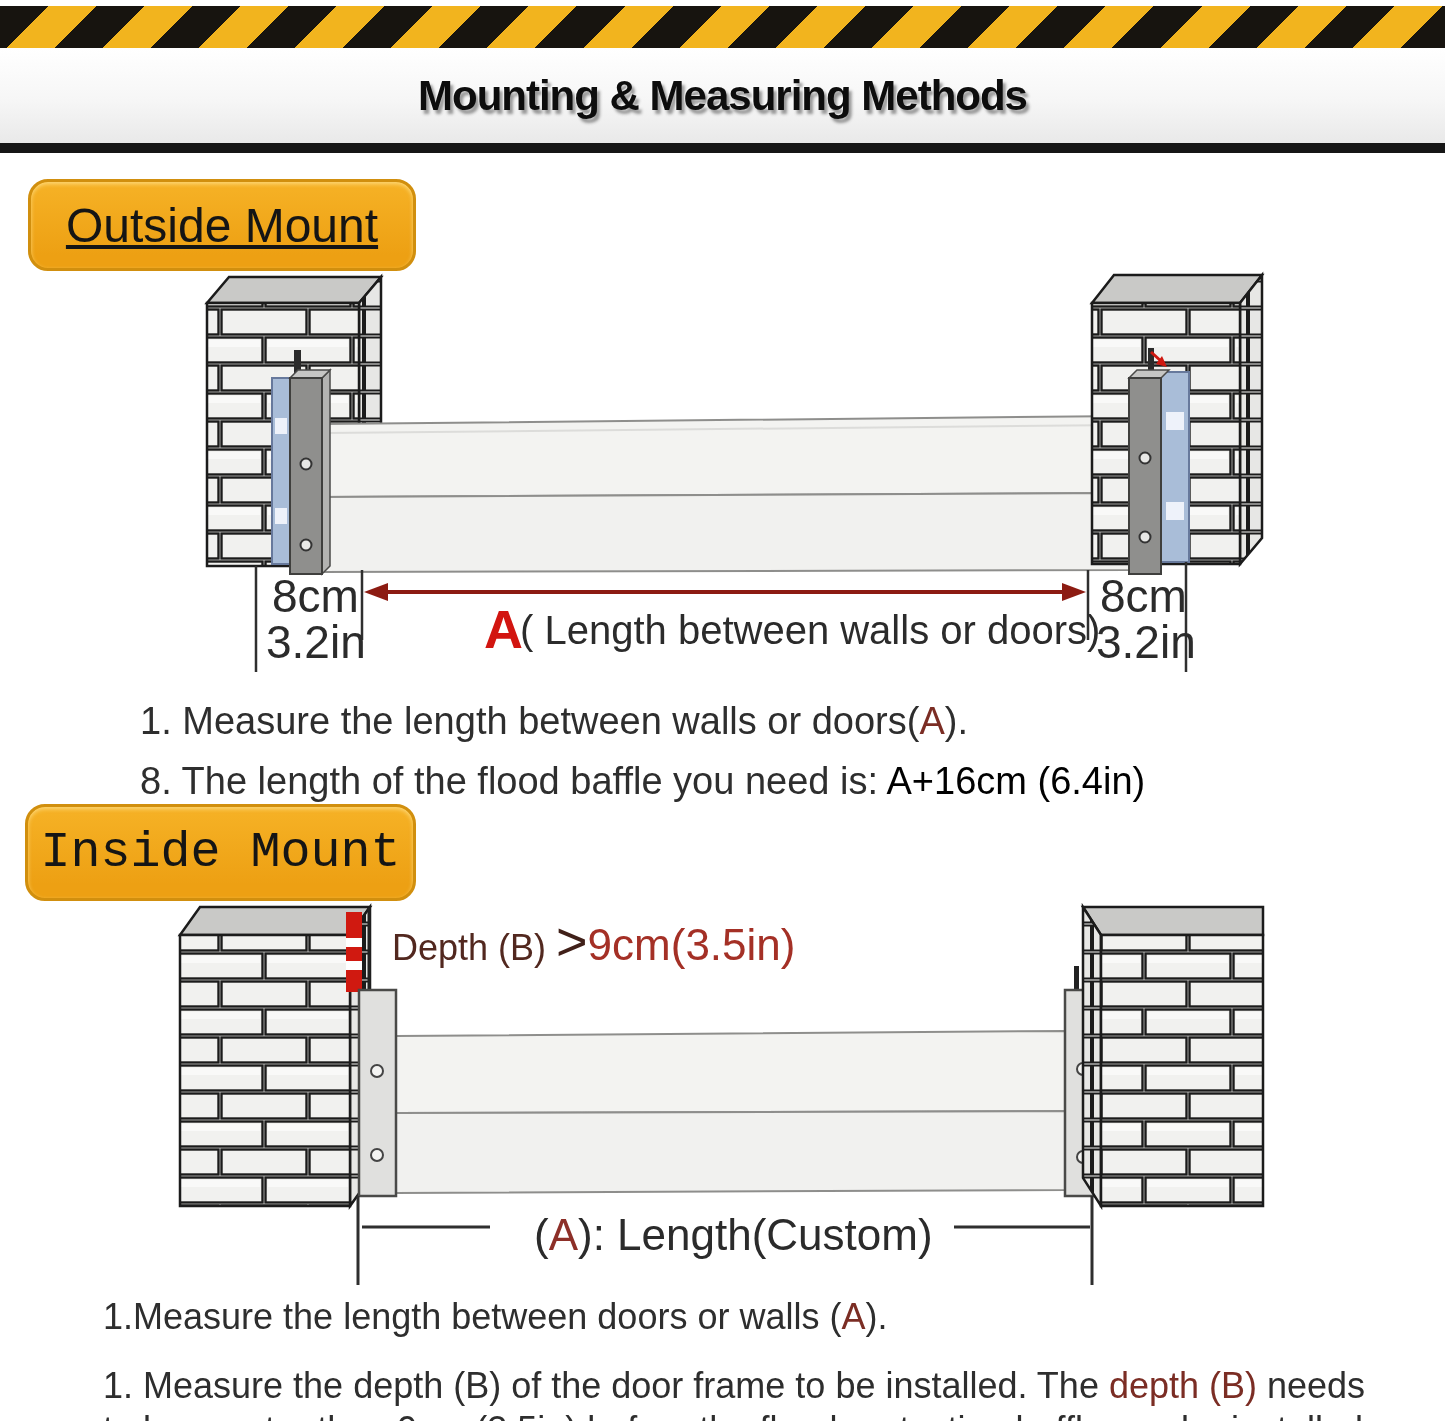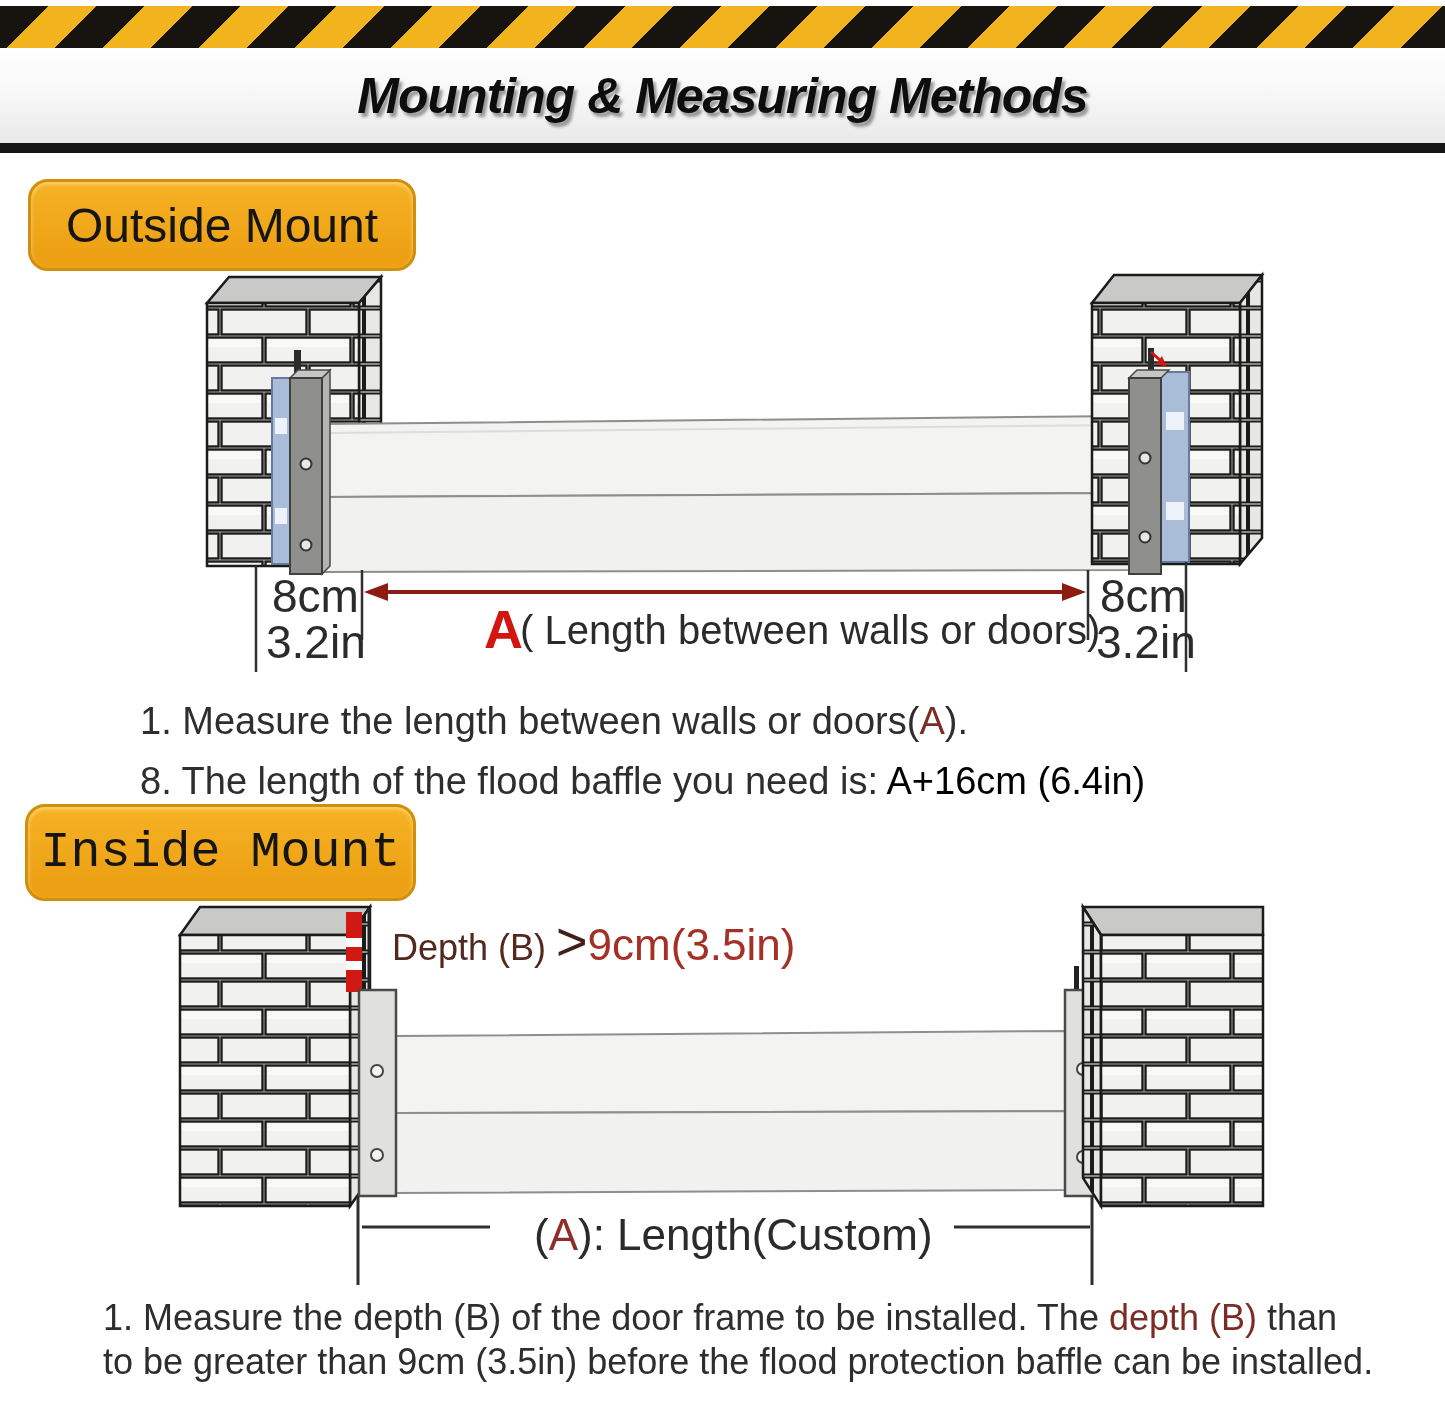--- a/index.html
+++ b/index.html
@@ -5,30 +5,30 @@
   html,body{margin:0;padding:0;background:#ffffff;}
   .page{position:relative;width:1445px;height:1421px;background:#ffffff;overflow:hidden;
         font-family:"Liberation Sans", sans-serif;}
 
   
   .hazard{position:absolute;left:0;top:6px;width:1445px;height:42px;
           background:repeating-linear-gradient(135deg,#17140f 0 34px,#f2b41e 34px 68px);}
   .title-band{position:absolute;left:0;top:48px;width:1445px;height:95px;
           background:linear-gradient(180deg,#ffffff 0%,#f6f6f6 55%,#e9e9e9 100%);
           display:flex;align-items:center;justify-content:center;}
-  .title-band h1{margin:0;font-size:50px;font-weight:bold;letter-spacing:-1px;color:#0d0d0d;
-          text-shadow:-1px -1px 0 rgba(255,255,255,.55), 3px 4px 3px rgba(40,40,40,.45);font-style:italic;}
+  .title-band h1{margin:0;font-size:42px;font-weight:bold;letter-spacing:-1px;color:#0d0d0d;
+          text-shadow:-1px -1px 0 rgba(255,255,255,.55), 3px 4px 3px rgba(40,40,40,.45);}
   .title-underline{position:absolute;left:0;top:143px;width:1445px;height:10px;background:#161616;}
 
   
   .badge{position:absolute;display:flex;align-items:center;justify-content:center;
          background:linear-gradient(180deg,#f6b226 0%,#eda013 85%);
          border:3px solid #d18f0e;border-radius:20px;color:#151515;
          box-shadow:inset 0 2px 4px rgba(255,225,140,.8);}
-  .badge-outside{left:28px;top:179px;width:382px;height:86px;font-size:48px;}
+  .badge-outside{left:28px;top:179px;width:382px;height:86px;font-size:48px;text-decoration:underline;}
   .badge-inside{left:25px;top:804px;width:385px;height:91px;font-size:50px;font-family:Liberation Mono, monospace;}
 
   
   .diag{position:absolute;left:0;}
   .d1{top:265px;width:1445px;height:415px;}
   .d2{top:898px;width:1445px;height:394px;}
 
   
   .steps{position:absolute;color:#2e2e2e;}
   .steps p{margin:8px;}
@@ -214,16 +214,17 @@
       <line x1="954" y1="1227" x2="1090" y2="1227"></line>
       <line x1="1092" y1="1196" x2="1092" y2="1285"></line>
     </g>
 
     <text x="534" y="1250" font-size="44">
       <tspan fill="#2b2b2b">(</tspan><tspan fill="#8d2f28">A</tspan><tspan fill="#2b2b2b">): Length(Custom)</tspan>
     </text>
   </svg>
 
   <div class="steps steps-inside">
-    <p class="wrapline"><span>1. Measure the depth (B) of the door frame to be installed. The </span><span class="maroon">depth (B)</span><span> than</span><br><span>to be greater than 9cm (3.5in) before the flood protection baffle can be installed.</span></p>
+    <p><span>1.Measure the length between doors or walls (</span><span class="maroon">A</span><span>).</span></p>
+    <p class="wrapline"><span>1. Measure the depth (B) of the door frame to be installed. The </span><span class="maroon">depth (B)</span><span> needs</span><br><span>to be greater than 9cm (3.5in) before the flood protection baffle can be installed.</span></p>
   </div>
 
 </div>
 
 </body></html>

